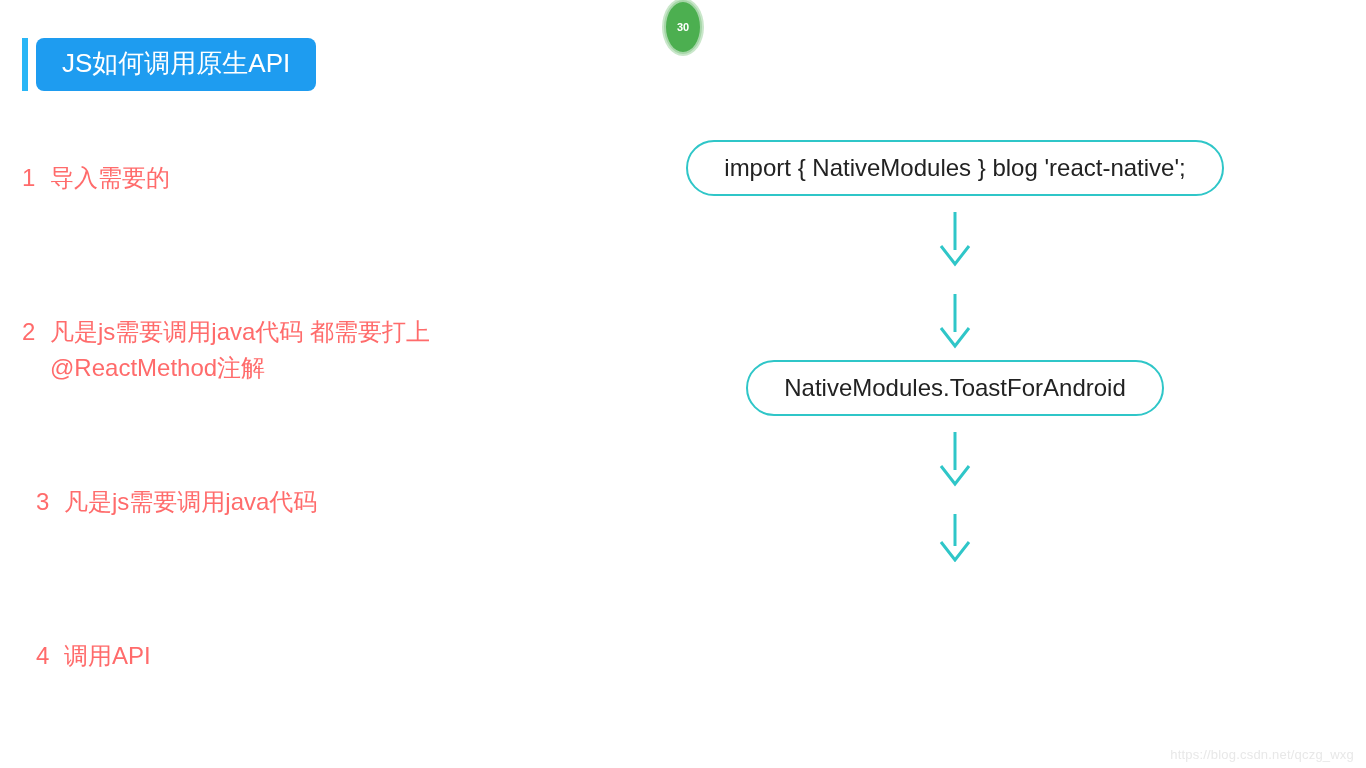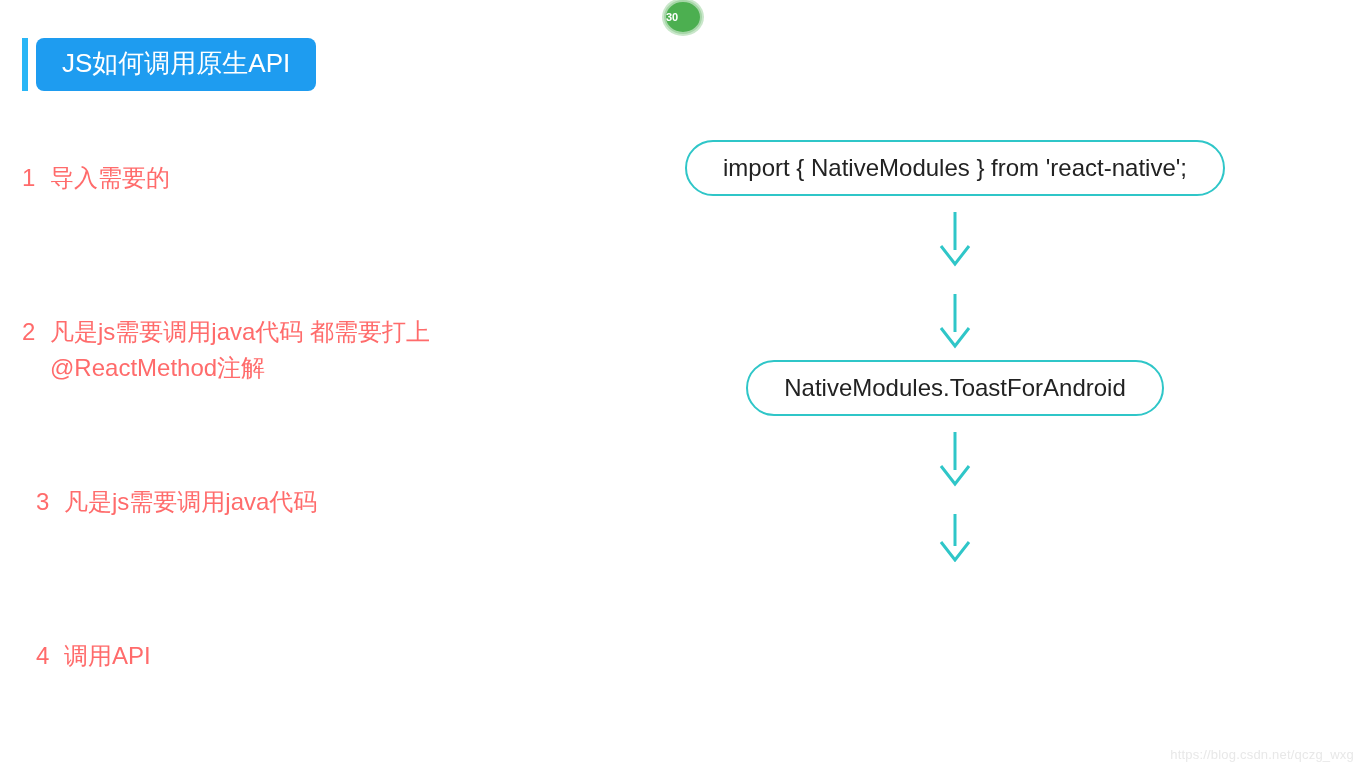--- a/index.html
+++ b/index.html
@@ -12,26 +12,27 @@
     overflow: hidden;
   }
 
   
   .badge {
     position: absolute;
     top: 0;
     left: 50%;
     transform: translateX(-50%);
     width: 38px;
-    height: 34px;
+    height: 54px;
     border-radius: 50%;
     background: #4caf50;
     border: 2px solid #a5d6a7;
     display: flex;
     align-items: center;
+    justify-content: center;
     color: #fff;
     font-size: 11px;
     font-weight: bold;
     box-shadow: 0 0 0 2px rgba(76,175,80,0.3);
   }
 
   
   .title-wrap {
     position: absolute;
     top: 38px;
@@ -133,21 +134,21 @@
     <span class="txt">凡是js需要调用java代码</span>
   </div>
   <div class="step step4">
     <span class="num">4</span>
     <span class="txt">调用API</span>
   </div>
 </div>
 
 <div class="flow">
 
-  <div class="node">import { NativeModules } from 'react-native';</div>
+  <div class="node">import { NativeModules } blog 'react-native';</div>
 
   <div class="arrow">
     <svg width="40" height="58" viewBox="0 0 40 58">
       <line x1="20" y1="2" x2="20" y2="40" stroke="#2fc6c8" stroke-width="3"></line>
       <polyline points="6,36 20,54 34,36" fill="none" stroke="#2fc6c8" stroke-width="3"></polyline>
     </svg>
   </div>
 
 
   <div class="arrow">

